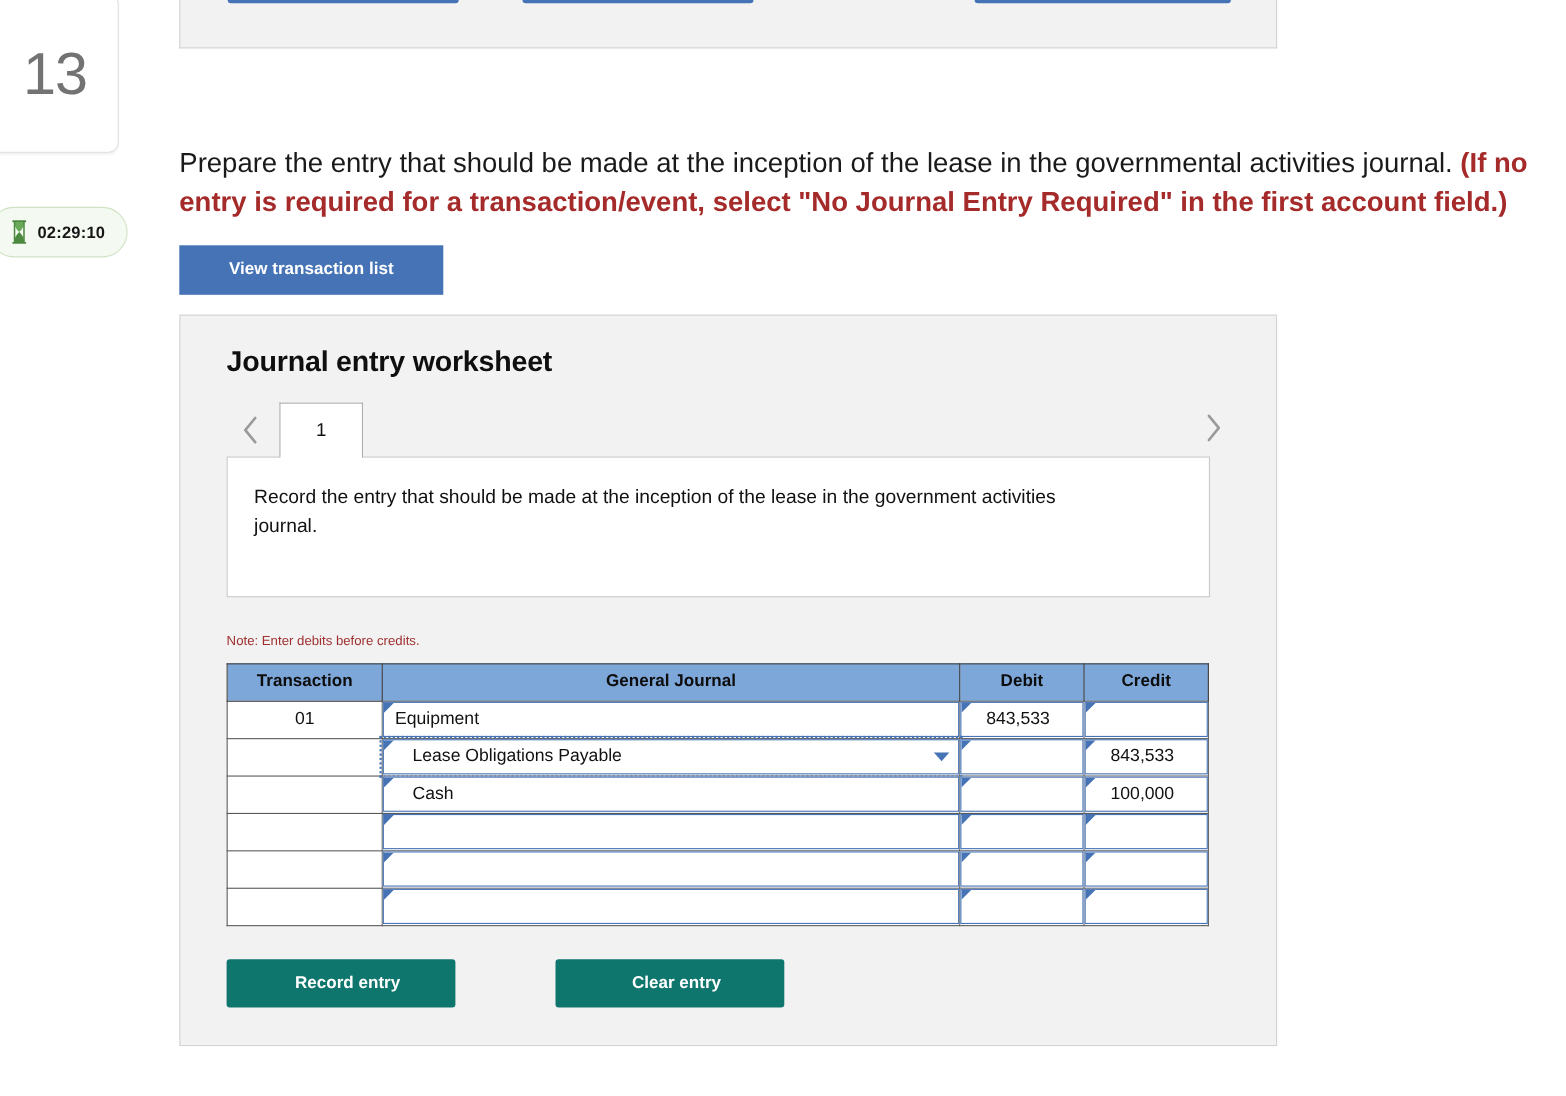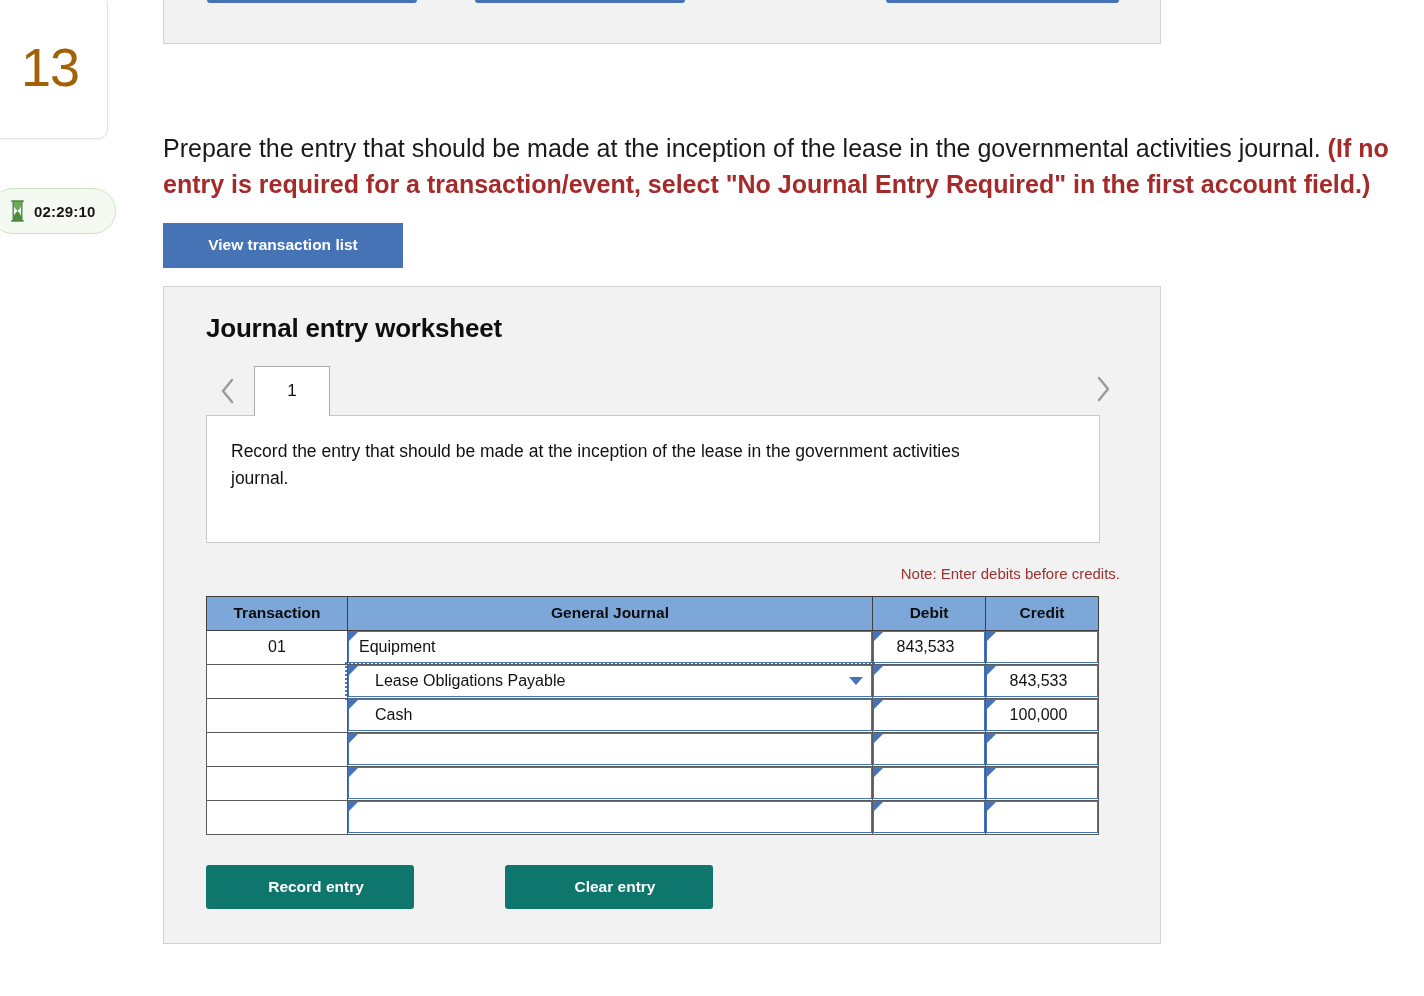--- a/index.html
+++ b/index.html
@@ -28,21 +28,21 @@
     border: 1px solid #e2e2e2;
     border-radius: 10px;
     box-shadow: 0 1px 2px rgba(0,0,0,0.05);
     display: flex;
     align-items: center;
     justify-content: center;
   }
   #question-number {
     font-size: 54px;
     font-weight: 400;
-    color: #a16207;
+    color: #737373;
     letter-spacing: -1px;
   }
   #timer-badge {
     position: absolute;
     left: -10px; top: 188px;
     width: 126px; height: 46px;
     background: #f4f9f2;
     border: 1.5px solid #cfe3c4;
     border-radius: 23px;
     display: flex;
@@ -183,24 +183,23 @@
     z-index: 1;
   }
   #instruction-text {
     font-size: 17.5px;
     line-height: 1.55;
     color: #111111;
     max-width: 740px;
   }
 
   #note-text {
-    margin-top: 22px;
-    font-size: 15px;
+    margin-top: 32px;
+    font-size: 12px;
     color: #a03030;
-    text-align: right;
   }
 
   
   #journal-table {
     margin-top: 14px;
     border-collapse: collapse;
     table-layout: fixed;
     width: 893px;
     background: #ffffff;
   }

